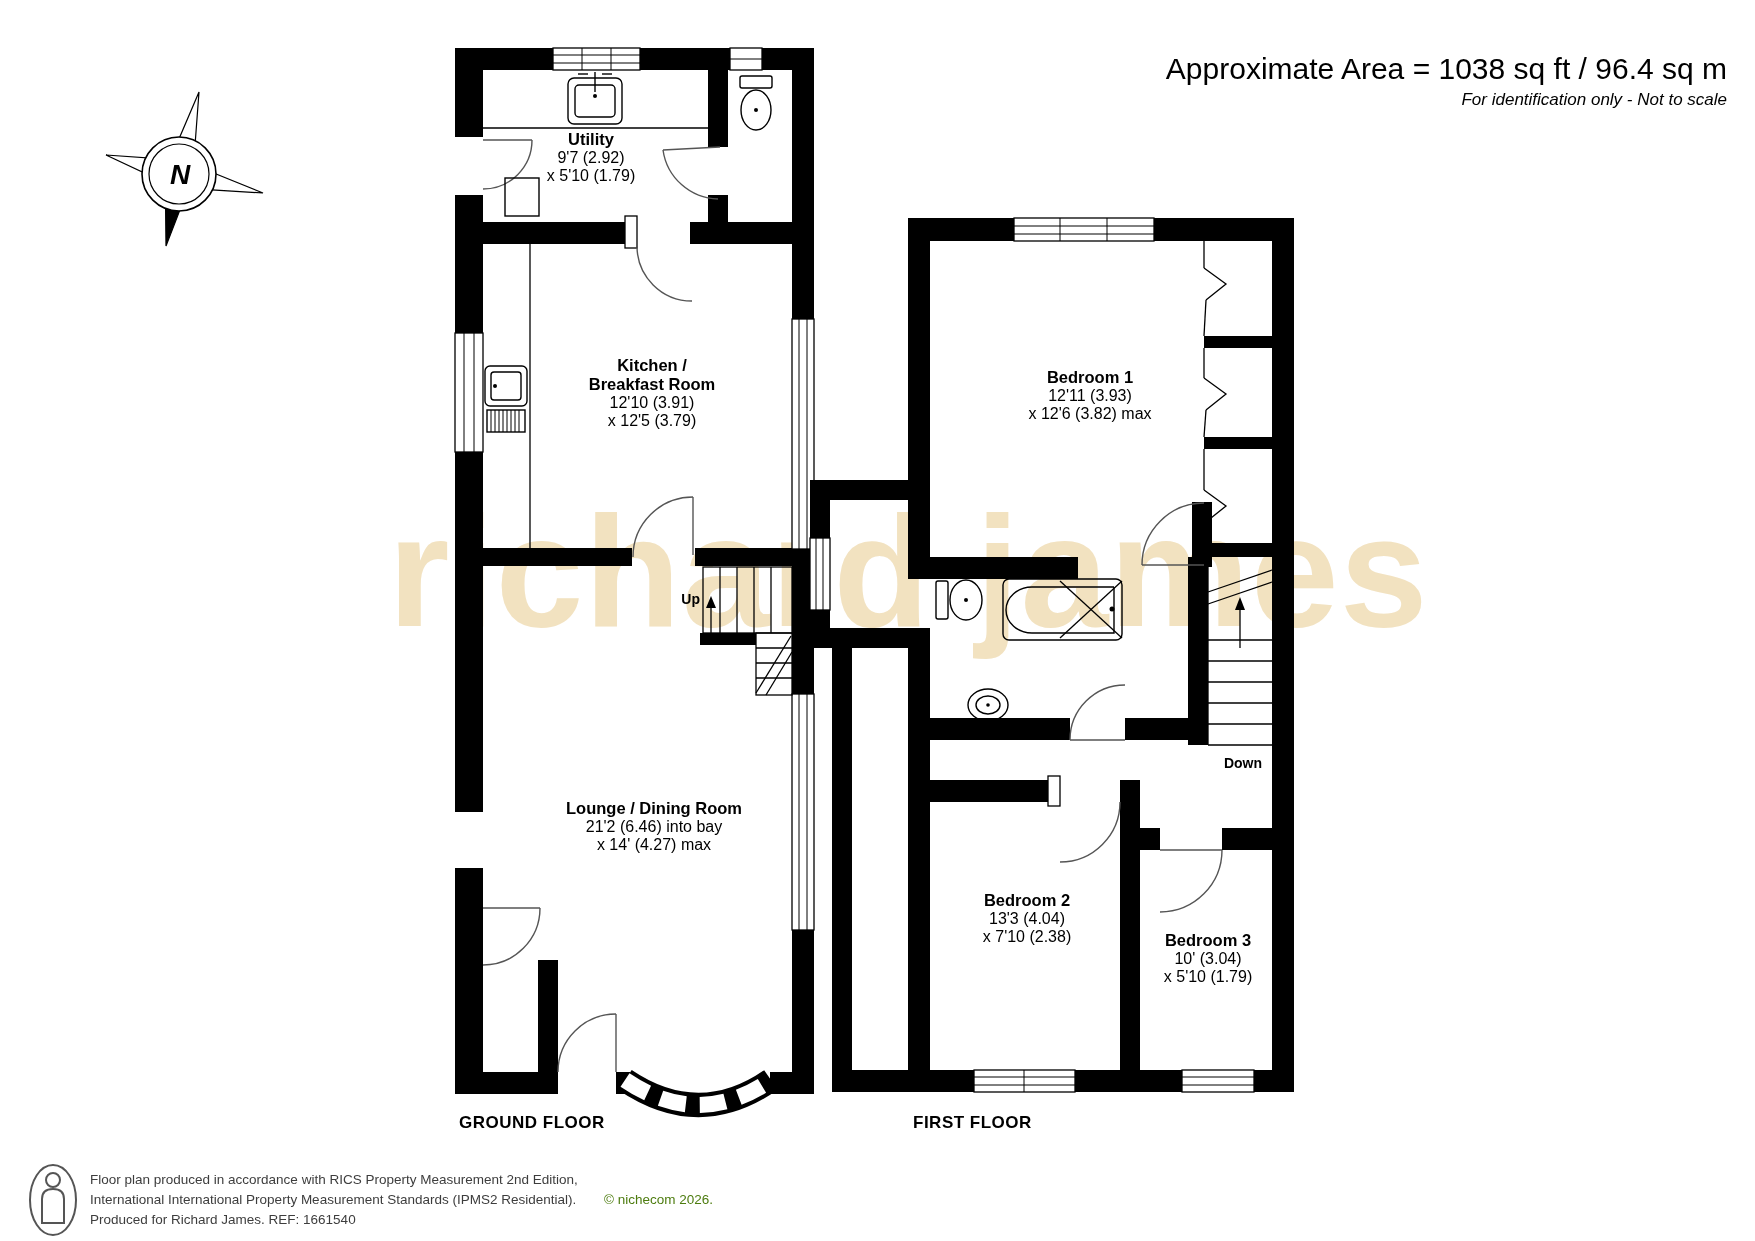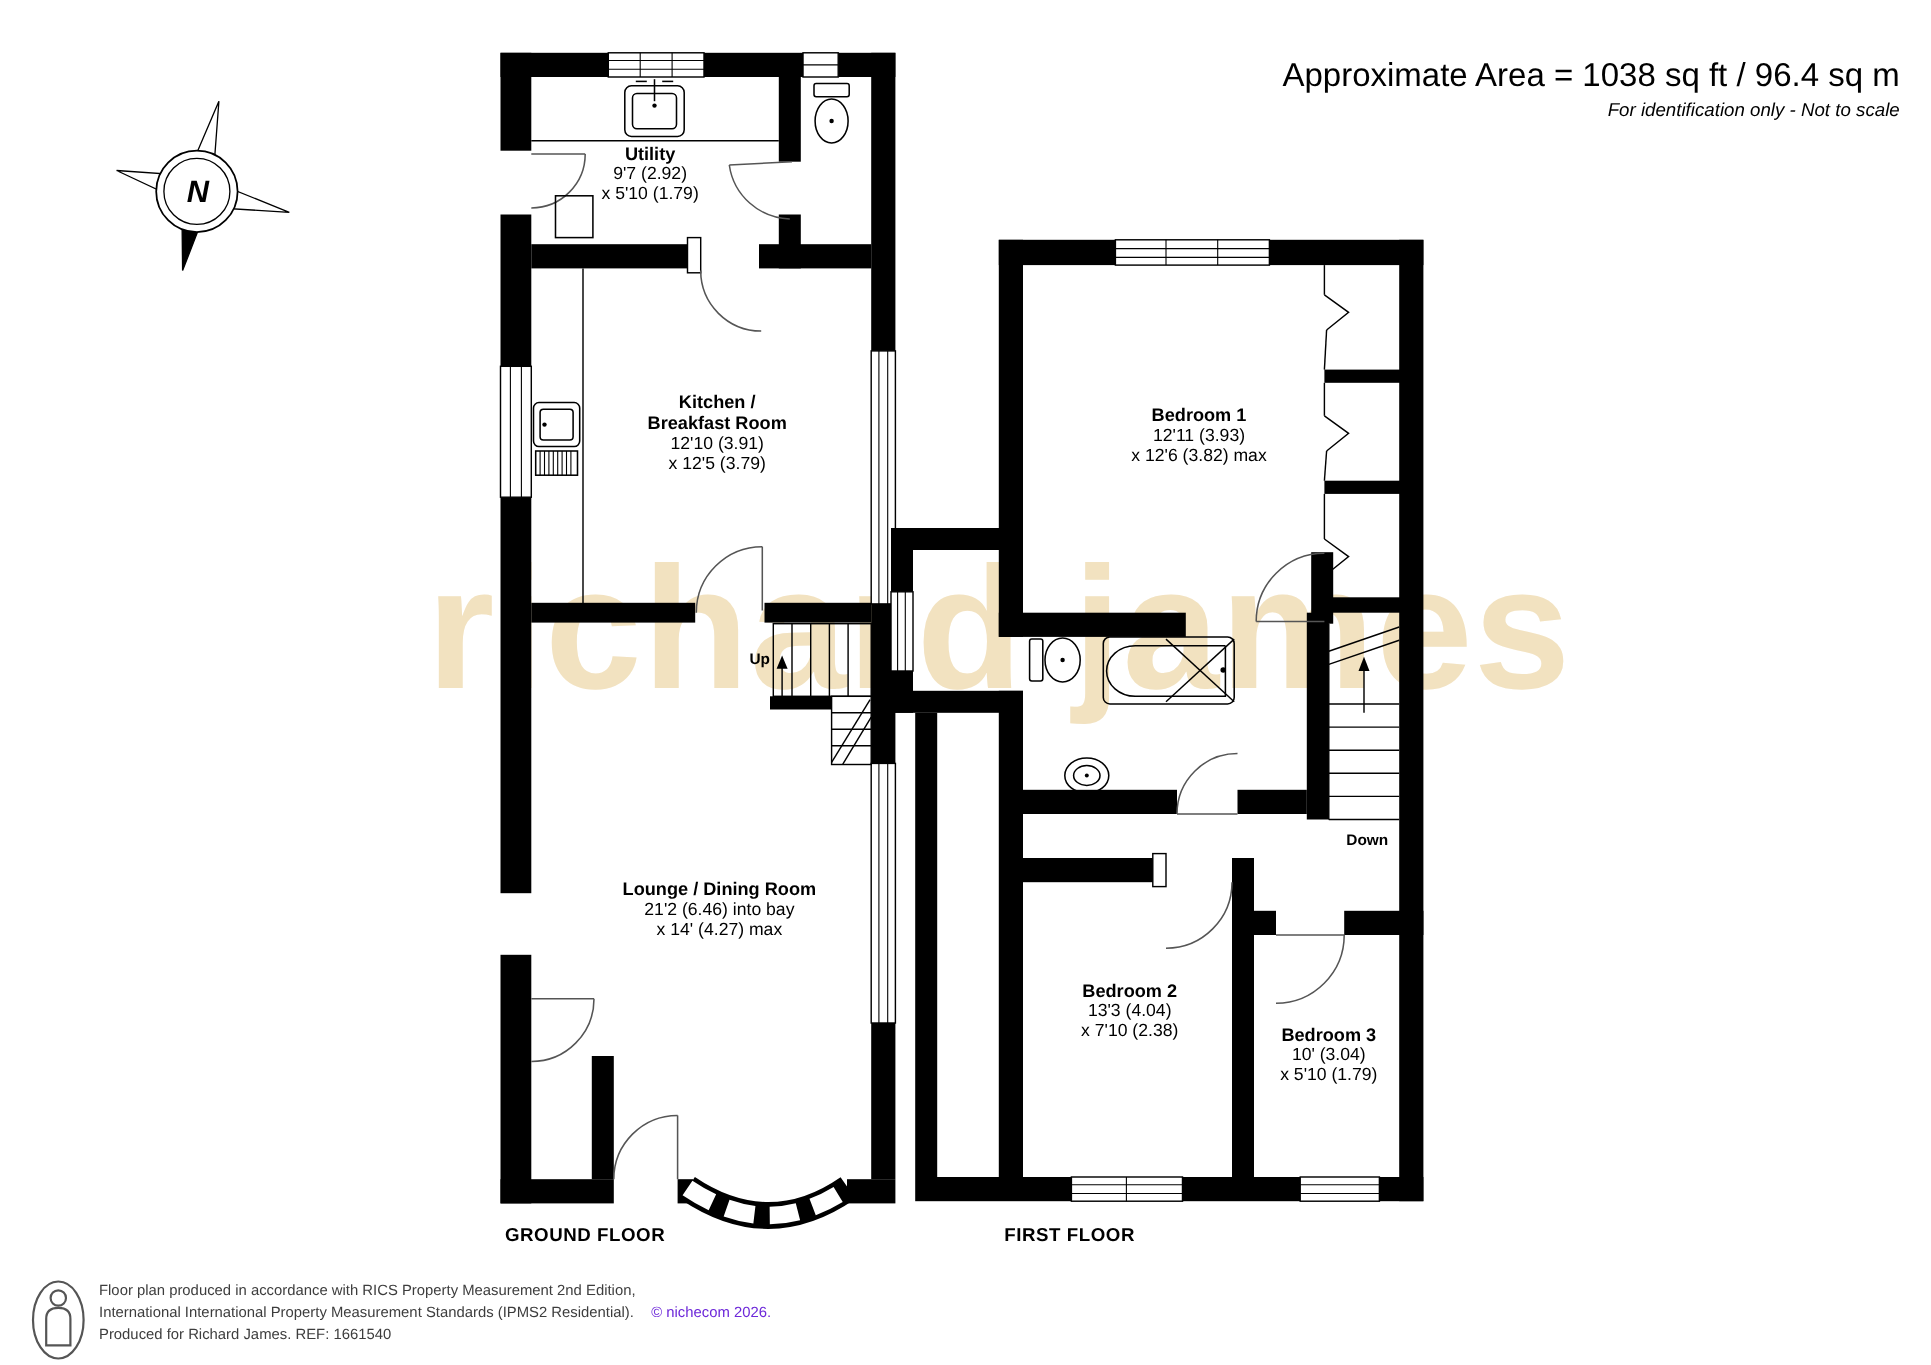--- a/index.html
+++ b/index.html
@@ -12,24 +12,24 @@
     font-size:158px;line-height:158px;font-weight:bold;letter-spacing:1px;
     color:#f2e2c0;white-space:nowrap;z-index:1;user-select:none;
   }
   .plan-svg{position:absolute;left:0;top:0;z-index:2;}
   .header{
     position:absolute;top:20px;right:28px;text-align:right;z-index:3;color:#000;margin-top:32px;
   }
   .header .area{font-size:30px;line-height:34px;}
   .header .note{font-size:17px;line-height:22px;margin-top:3px;font-style:italic;}
   .footer{
-    position:absolute;left:28px;top:1163px;display:flex;align-items:flex-start;z-index:3;
+    position:absolute;left:28px;top:1163px;display:flex;align-items:center;z-index:3;
   }
   .footer .ftext{margin-left:12px;font-size:13.5px;line-height:20px;color:#3d3d3d;}
-  .footer .credit{margin-left:12px;color:#6d28d9;}
+  .footer .credit{margin-left:24px;color:#4d7c0f;}
   .room-name{font-weight:bold;font-size:16.5px;fill:#000;}
   .room-dim{font-size:16px;fill:#000;}
   .stair-label{font-weight:bold;font-size:14px;fill:#000;}
   .floor-label{font-weight:bold;font-size:17px;fill:#000;letter-spacing:0.5px;}
   .wall{fill:#000;stroke:none;}
   .thin{stroke:#000;stroke-width:1.3;fill:none;}
   .arc{stroke:#555;stroke-width:1.4;fill:none;}
   .win{fill:#fff;stroke:#000;stroke-width:1.3;}
   .winline{stroke:#000;stroke-width:1;fill:none;}
   .leaf{fill:#fff;stroke:#000;stroke-width:1.3;}

